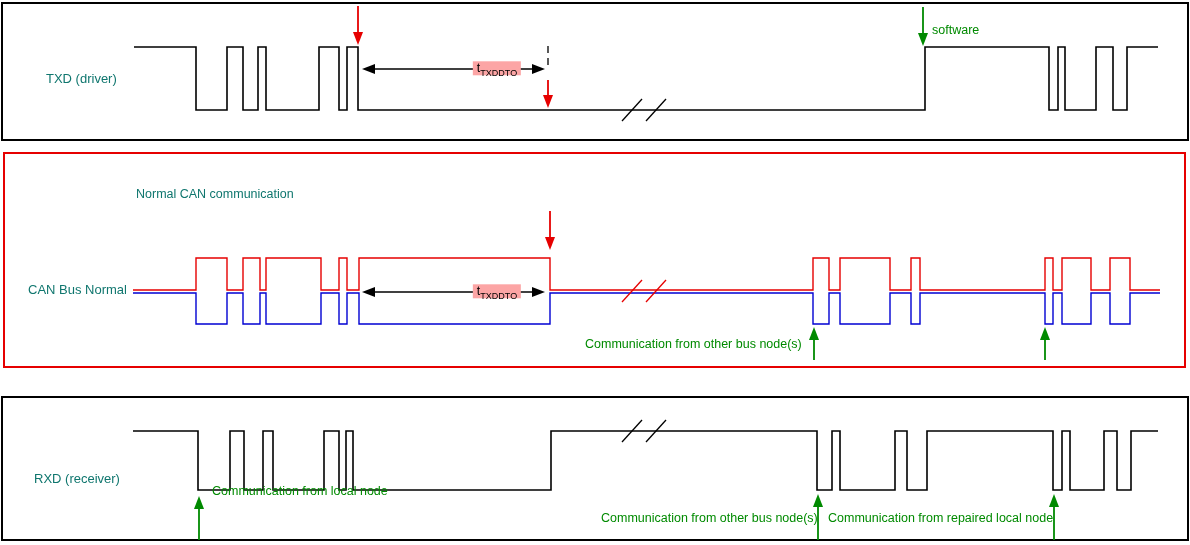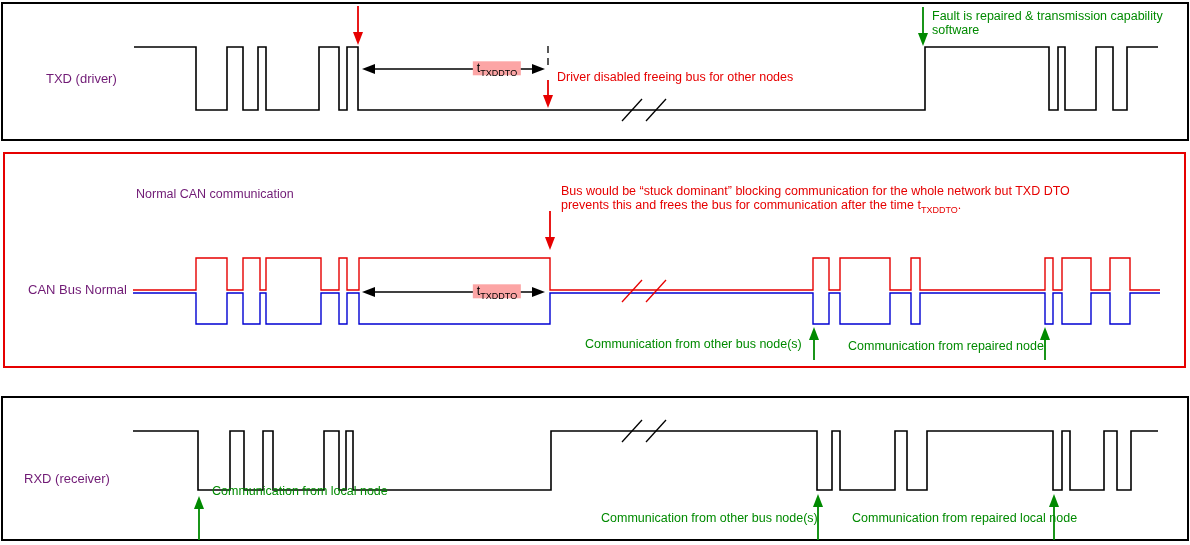--- a/index.html
+++ b/index.html
@@ -3,21 +3,21 @@
 <meta charset="utf-8">
 <style>
   html,body{margin:0;padding:0;background:#fff;}
   #stage{position:relative;width:1190px;height:545px;background:#fff;
          font-family:"Liberation Sans", sans-serif;overflow:hidden;}
   .panel{position:absolute;background:transparent;border:2px solid #000;}
   .panel.top{left:1px;top:2px;width:1184px;height:135px;}
   .panel.mid{left:3px;top:152px;width:1179px;height:212px;border-color:var(--red);}
   .panel.bot{left:1px;top:396px;width:1184px;height:141px;}
   #canvas{position:absolute;left:0;top:0;z-index:2;pointer-events:none;}
-  .txt{position:absolute;z-index:3;font-size:12.5px;line-height:14px;color:#701a75;white-space:nowrap;}
+  .txt{position:absolute;z-index:3;font-size:12.5px;line-height:14px;color:#0f766e;white-space:nowrap;}
   .wrap{white-space:normal;}
   .c-red{color:var(--red);}
   .c-green{color:var(--green);}
   .siglabel{font-size:13px;}
   sub{font-size:9px;line-height:0;}
   .tlabel{position:absolute;z-index:4;font-size:12.5px;color:#000;background:#fca5a5;
           padding:0 4px;transform:translate(-50%,-55%);white-space:nowrap;margin-left:44px;}
 </style>
 </head>
 <body>
@@ -88,38 +88,33 @@
         <line x1="646" y1="302" x2="666" y2="280" stroke="#e60000" stroke-width="1.3"></line>
       </g>
       <g>
         <line x1="622" y1="442" x2="642" y2="420" stroke="#000000" stroke-width="1.3"></line>
         <line x1="646" y1="442" x2="666" y2="420" stroke="#000000" stroke-width="1.3"></line>
       </g>
       <line x1="548" y1="46" x2="548" y2="70" stroke="#000" stroke-width="1.3" stroke-dasharray="7,5"></line>
     </svg>
 
   <div class="txt siglabel" style="left:46px;top:72px">TXD (driver)</div>
-  <div class="txt c-red" style="left:557px;top:70px">Driver disabled freeing bus for other nodes</div>
   <div class="txt c-green" style="left:932px;top:9px">
-    <span>Fault is repaired &amp; transmission capability</span><br>
+    <br>
     <span>software</span>
   </div>
   <div class="tlabel" style="left:453px;top:69px">
     <span>t</span><sub>TXDDTO</sub>
   </div>
 
   <div class="txt" style="left:136px;top:187px">Normal CAN communication</div>
   <div class="txt siglabel" style="left:28px;top:283px">CAN Bus Normal</div>
-  <div class="txt c-red wrap" style="left:561px;top:184px;width:518px">
-    <span>Bus would be “stuck dominant” blocking communication for the whole network but TXD DTO prevents this and frees the bus for communication after the time t</span><sub>TXDDTO</sub><span>.</span>
-  </div>
   <div class="txt c-green" style="left:585px;top:337px">Communication from other bus node(s)</div>
-  <div class="txt c-green" style="left:848px;top:339px">Communication from repaired node</div>
   <div class="tlabel" style="left:453px;top:292px">
     <span>t</span><sub>TXDDTO</sub>
   </div>
 
-  <div class="txt siglabel" style="left:24px;top:472px">RXD (receiver)</div>
+  <div class="txt siglabel" style="left:34px;top:472px">RXD (receiver)</div>
   <div class="txt c-green" style="left:212px;top:484px">Communication from local node</div>
   <div class="txt c-green" style="left:601px;top:511px">Communication from other bus node(s)</div>
-  <div class="txt c-green" style="left:852px;top:511px">Communication from repaired local node</div>
+  <div class="txt c-green" style="left:828px;top:511px">Communication from repaired local node</div>
 
 </div>
 
 </body></html>

